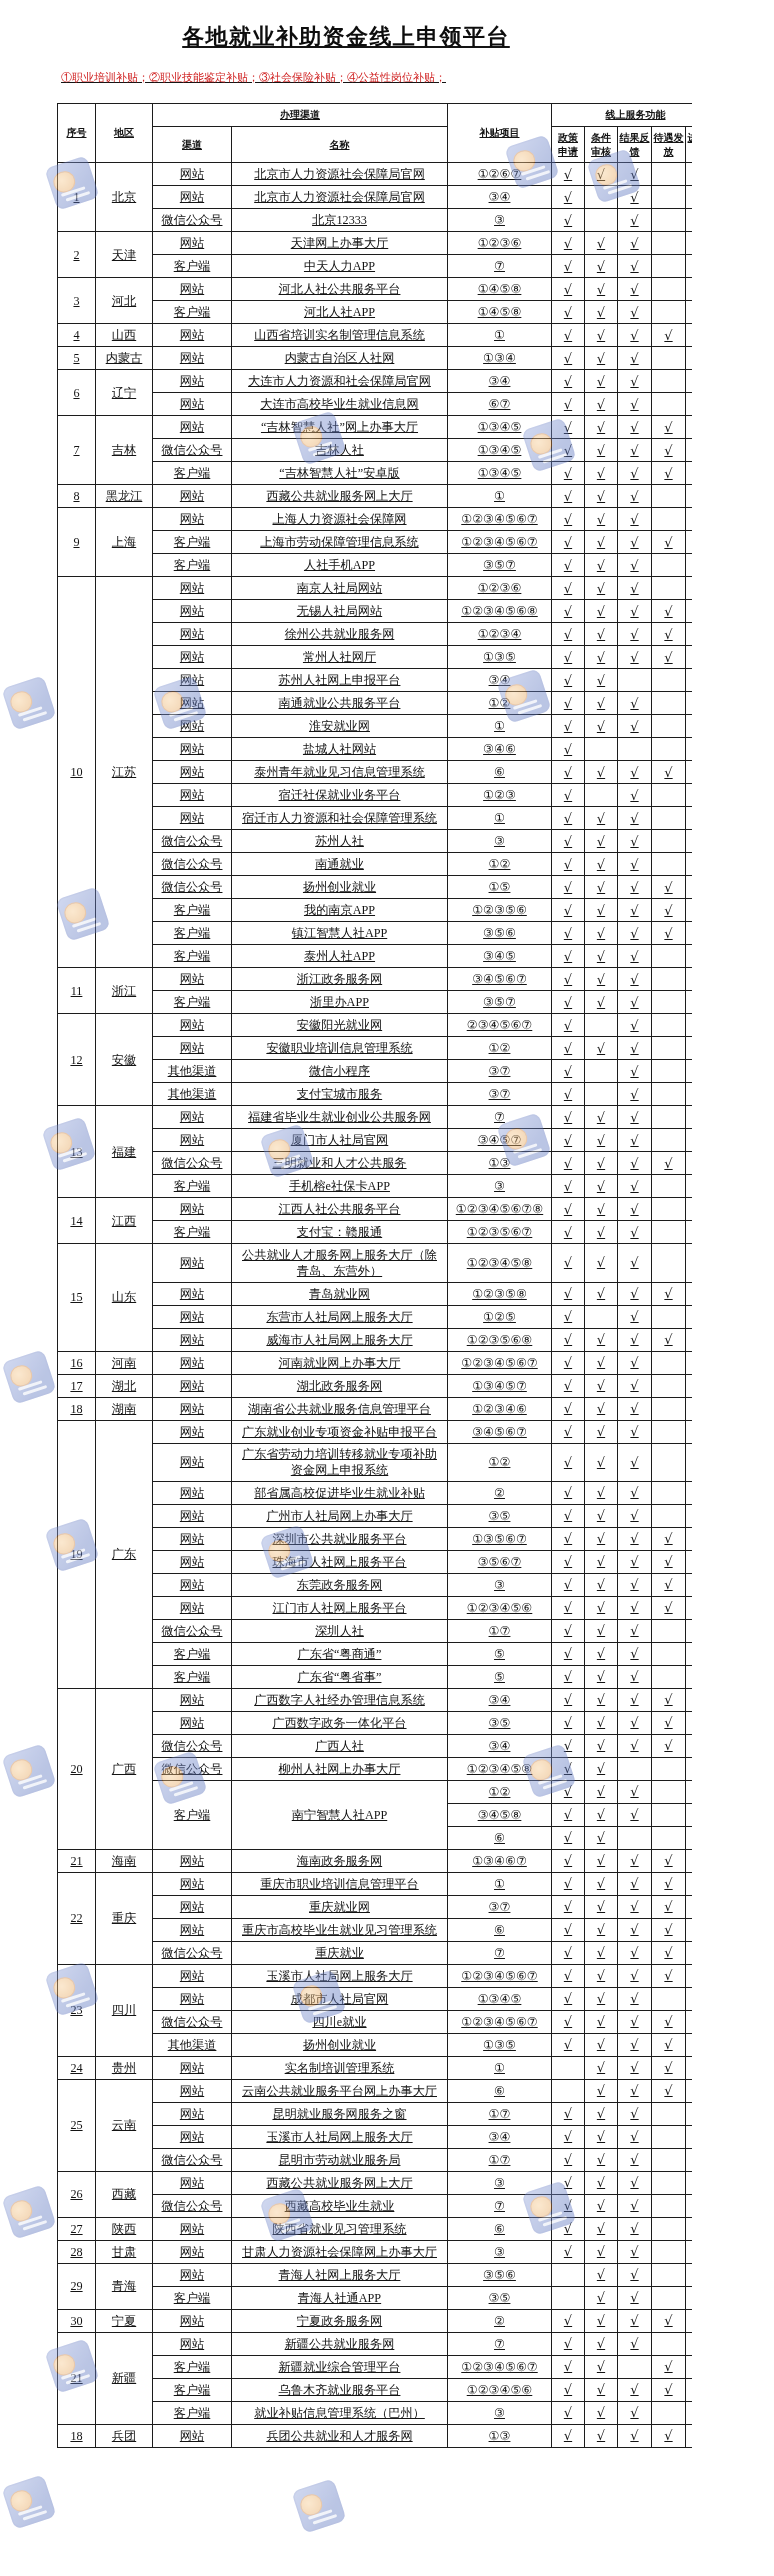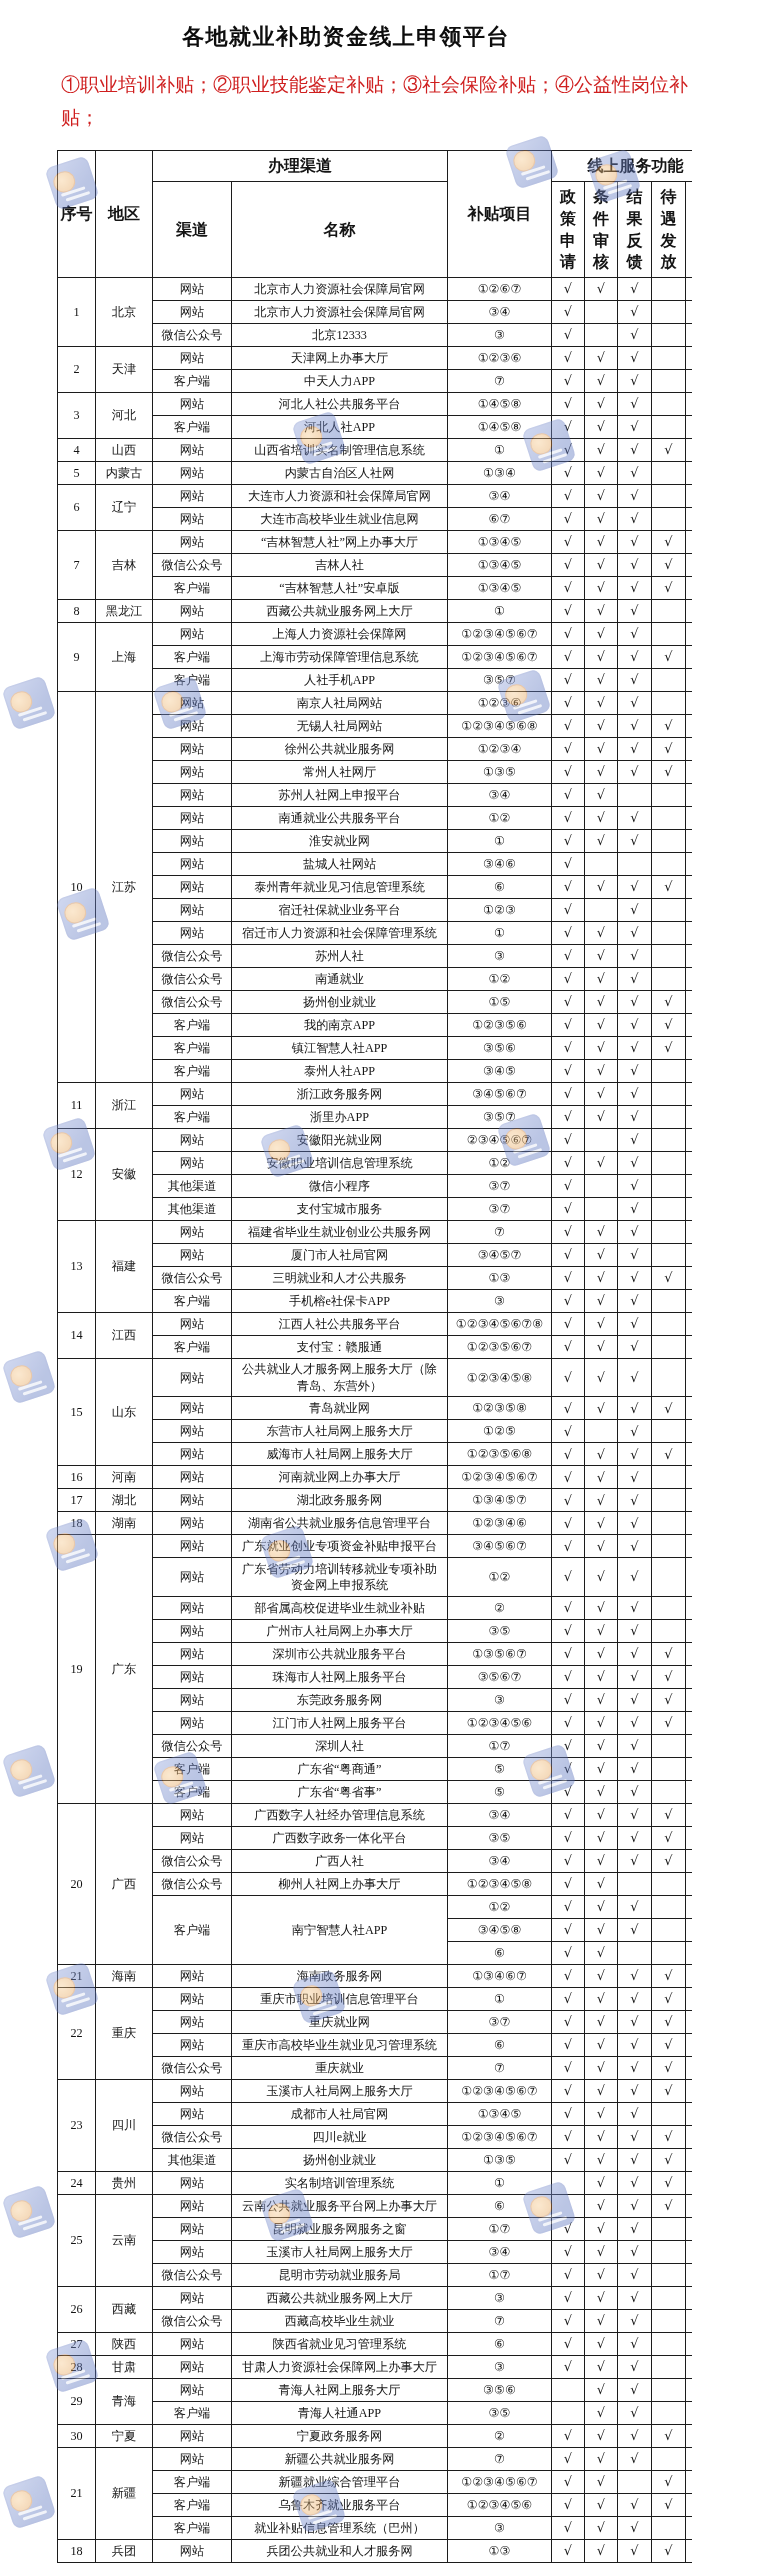--- a/index.html
+++ b/index.html
@@ -1,26 +1,26 @@
 <!DOCTYPE html>
 <html style="font-size:11.5px"><head>
 <meta charset="utf-8">
 <style>
   html,body{margin:0;padding:0;background:#ffffff;}
   .page{position:relative;width:692px;height:2576px;background:#fff;overflow:hidden;
-        font-family:"Liberation Serif","DejaVu Serif",serif;color:#141414;}
+        font-family:"Liberation Serif","DejaVu Serif",serif;color:#141414;text-decoration:underline;}
   .title{margin:0;padding-top:21.5px;text-align:center;font-size:22px;font-weight:bold;
          letter-spacing:1.4px;font-family:"Liberation Sans","DejaVu Sans",sans-serif;color:#0d0d0d;}
-  .legend{margin:16px 0 0 61px;color:#cf1f1f;font-size:19px;line-height:1.75;}
+  .legend{margin:16px 0 0 61px;color:#cf1f1f;font-size:11px;line-height:1.75;}
   .legend p{margin:0;}
   table.main{border-collapse:collapse;margin:16px 0 0 57px;table-layout:fixed;width:662px;
              position:relative;z-index:1;background:transparent;}
   th,td{border:0.7px solid #1c1c1c;text-align:center;vertical-align:middle;
         font-size:12.2px;padding:2.2px 2.9px;line-height:1.35;word-break:break-all;}
-  thead th{font-weight:bold;font-size:16px;padding:4.3px 1.4px;text-align:center;}
+  thead th{font-weight:bold;font-size:10px;padding:4.3px 1.4px;text-align:center;}
   tbody tr{height:23px;}
   tr.rg-first td{border-top-width:1.4px;}
   table.main{border:1.4px solid #000;}
   td.c-items{font-size:12.2px;letter-spacing:0px;}
   td.c-check{font-size:13px;font-family:"DejaVu Sans",sans-serif;}
   td.c-name{padding:2.2px 4.3px;}
   
   .stamp{position:absolute;width:44px;height:44px;transform:rotate(-18deg);
          opacity:.42;z-index:4;pointer-events:none;}
   .stamp .body{position:absolute;left:0;top:0;right:0;bottom:0;

